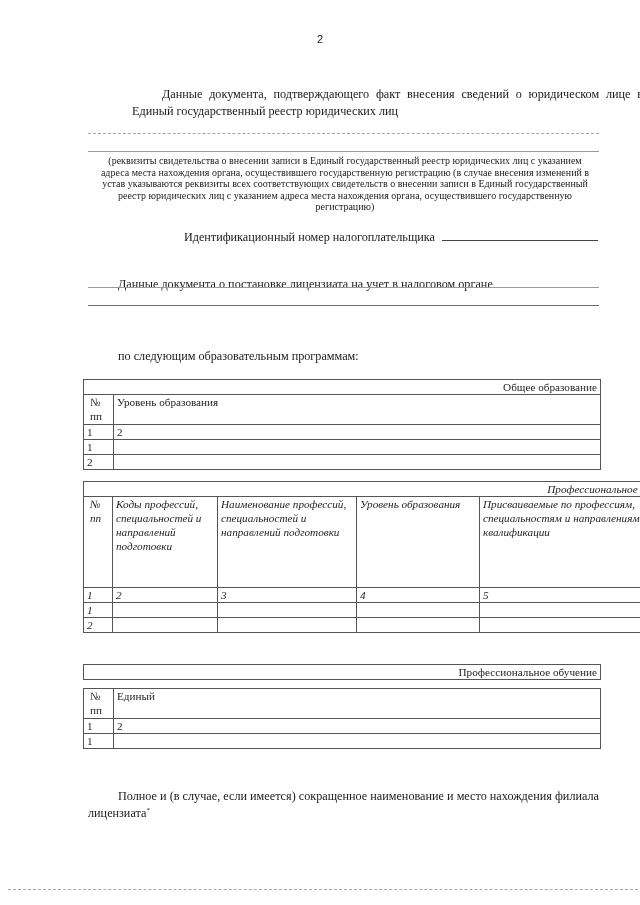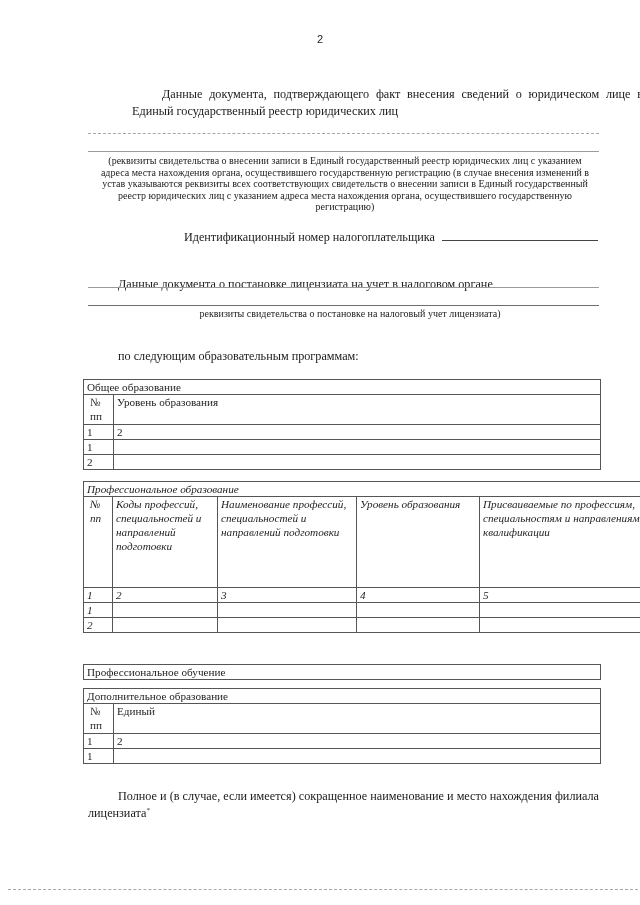--- a/index.html
+++ b/index.html
@@ -10,21 +10,21 @@
               font-family: "Liberation Sans", "DejaVu Sans", sans-serif; font-size: 11px; color: #222; }
   .para { font-size: 12.2px; line-height: 17px; text-align: justify; }
   .para .indent { display: inline-block; width: 30px; }
   .caption { font-size: 10px; line-height: 11.6px; text-align: center; color: #222; }
   .rule { height: 0; border-top: 1px solid #6e6e6e; }
   .rule.light { border-top-color: #9a9a9a; }
   .dashed { height: 0; border-top: 1px dashed #a8a8a8; }
   table.doc { border-collapse: collapse; font-size: 11.2px; color: #1e1e1e; table-layout: fixed; }
   table.doc td { border: 1px solid #555; padding: 0 3px; vertical-align: top; line-height: 14px; }
   table.doc td.num { text-align: left; padding-left: 6px; }
-  table.doc td.title { text-align: left; }
+  table.doc td.title { text-align: right; }
   .fn { font-size: 7px; vertical-align: super; line-height: 0; }
   .inn-line { display: inline-block; width: 156px; border-bottom: 1px solid #444; height: 12px; vertical-align: baseline; margin-left: 4px; }
 </style>
 </head>
 <body>
 
 <div class="abs page-num">2</div>
 
 <div class="abs para" style="left:88px; top:86px; width:511px;margin-left:44px;"><span class="indent"></span><span>Данные документа, подтверждающего факт внесения сведений о юридическом лице в Единый государственный реестр юридических лиц</span></div>
 <div class="abs dashed" style="left:88px; top:133px; width:511px;"></div>
@@ -33,21 +33,20 @@
 
 <div class="abs para" style="left:118px; top:228px; width:480px; text-align:right;">
   <span>Идентификационный номер налогоплательщика</span>
   <span class="inn-line"></span>
 </div>
 
 <div class="abs para" style="left:118px; top:260px; width:480px; text-align:left;margin-top:16px;">Данные документа о постановке лицензиата на учет в налоговом органе</div>
 <div class="abs rule light" style="left:88px; top:287px; width:511px;"></div>
 <div class="abs rule" style="left:88px; top:305px; width:511px;"></div>
 <div class="abs caption" style="left:120px; top:308px; width:460px;">
-  <div>реквизиты свидетельства о постановке на налоговый учет лицензиата)</div>
 </div>
 
 <div class="abs para" style="left:118px; top:348px; width:480px; text-align:left;">по следующим образовательным программам:</div>
 
 <table class="abs doc" style="left:83px; top:379px; width:518px;">
   <colgroup>
       <col style="width:30px">
       <col>
     </colgroup>
   <tbody>
@@ -123,23 +122,20 @@
       </tr>
 </tbody>
   </table>
 
 <table class="abs doc" style="left:83px; top:688px; width:518px;">
   <colgroup>
       <col style="width:30px">
       <col>
     </colgroup>
   <tbody>
-      <tr>
-        <td colspan="2" class="title">Дополнительное образование</td>
-      </tr>
   <tr style="height:30px;">
     <td class="num">№ пп</td>
     <td>Единый</td>
   </tr>
   <tr>
     <td>1</td>
     <td>2</td>
   </tr>
   <tr style="height:15px;">
     <td>1</td>

